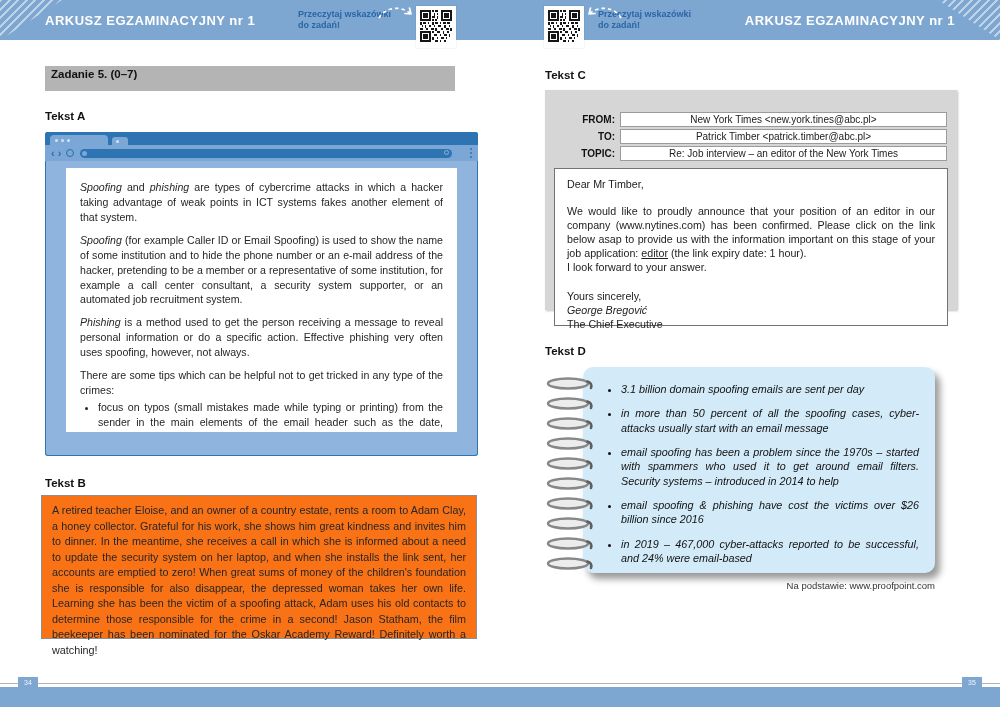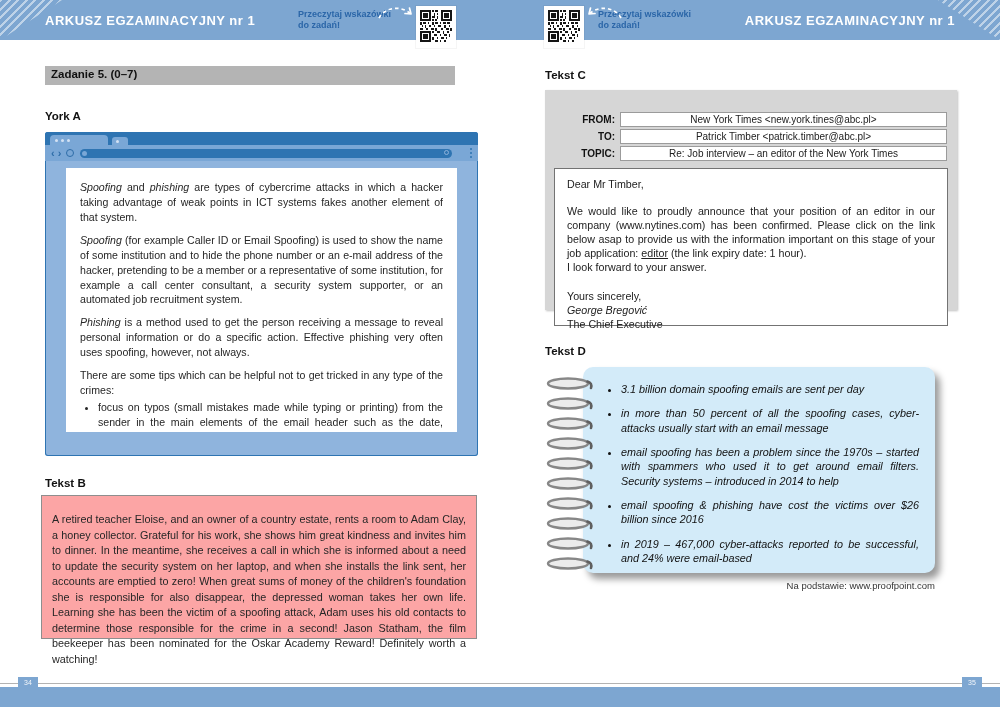--- a/index.html
+++ b/index.html
@@ -26,21 +26,21 @@
   .arrow{position:absolute;top:3px;width:38px;height:20px;}
   .arrow.l{left:377px;}
   .arrow.r{left:585px;transform:scaleX(-1);}
   .footline{position:absolute;left:0;top:683px;width:1000px;height:1px;background:#b3b3b3;}
   .footbar{position:absolute;left:0;top:687px;width:1000px;height:20px;background:#7da6d1;}
   .pagetab{position:absolute;top:677px;width:20px;height:10px;background:#7da6d1;color:#f2f6fa;
            font-size:7px;text-align:center;line-height:11px;}
   .pagetab.l{left:18px;}
   .pagetab.r{left:962px;}
   
-  .task-bar{position:absolute;left:45px;top:66px;width:410px;height:19px;background:#b4b4b4;
+  .task-bar{position:absolute;left:45px;top:66px;width:410px;height:25px;background:#b4b4b4;
             font-size:11.5px;font-weight:bold;color:#111;line-height:16px;padding-left:6px;box-sizing:border-box;}
   .instruction{position:absolute;left:45px;top:88px;width:434px;font-size:11px;font-weight:bold;color:#111;}
   .tekst-label{position:absolute;font-size:11.5px;font-weight:bold;color:#111;}
   
   .browser{position:absolute;left:45px;top:132px;width:433px;height:324px;background:#8fb4dd;
            border-radius:3px;box-shadow:0 0 0 1px #2e74b2 inset;}
   .b-top{position:relative;height:13px;background:#2e74b2;border-radius:3px 3px 0 0;}
   .b-tab1{position:absolute;left:5px;top:3px;width:58px;height:10px;background:#7aa7d6;
           border-radius:4px 4px 0 0;display:flex;align-items:center;gap:3px;padding-left:5px;box-sizing:border-box;}
   .b-tab1 i,.b-tab2 i{width:3px;height:3px;border-radius:50%;background:#d3e2f3;display:block;}
@@ -54,21 +54,21 @@
   .urlbar .dotR{position:absolute;right:3px;top:1.5px;width:5px;height:5px;border-radius:50%;border:1px solid #8ab0da;box-sizing:border-box;}
   .kebab{display:flex;flex-direction:column;gap:1.5px;margin-left:2px;}
   .kebab i{width:2.5px;height:2.5px;border-radius:50%;background:#2e74b2;display:block;}
   .b-content{margin:7px 21px 0;height:264px;background:#fff;padding:12px 14px;box-sizing:border-box;
              font-size:10.6px;line-height:1.41;text-align:justify;color:#262626;overflow:hidden;}
   .b-content p{margin:0 0 8px;}
   .b-content p.last{margin:0 0 2px;}
   .b-content ul{margin:2px 0 0;padding-left:18px;}
   .b-content li{margin:0;}
   .tb-box{position:absolute;left:41px;top:495px;width:436px;height:144px;border:1px solid #8e8e8e;
-          background:#fca5a5;padding:16px 10px;box-sizing:border-box;font-size:10.8px;line-height:1.44;
+          background:#f97316;padding:7px 10px;box-sizing:border-box;font-size:10.8px;line-height:1.44;
           text-align:justify;color:#262626;}
   
   .email{position:absolute;left:545px;top:90px;width:412px;height:220px;background:#d6d6d6;
          box-shadow:1px 1px 2px rgba(0,0,0,.25);}
   .email-rows{padding:22px 10px 0 0;}
   .email-row{display:flex;align-items:center;margin-bottom:2px;}
   .email-row .lbl{width:70px;text-align:right;font-size:10px;font-weight:bold;color:#111;padding-right:5px;flex:none;}
   .email-row .val{flex:1;height:13px;background:#fff;border:1px solid #9b9b9b;font-size:10px;
                   line-height:13px;padding:0 5px;color:#222;white-space:nowrap;overflow:hidden;text-align:center;}
   .email-body{margin:7px 9px 0 9px;height:158px;background:#fff;border:1px solid #737373;
@@ -137,21 +137,21 @@
       </svg>
   </div>
   <div class="qr-box r">
     <svg viewBox="0 0 21 21" shape-rendering="crispEdges">
         <use href="#qr-sym"></use>
       </svg>
   </div>
 
   <div class="task-bar">Zadanie 5. (0–7)</div>
 
-  <div class="tekst-label" style="left:45px;top:110px;">York A</div>
+  <div class="tekst-label" style="left:45px;top:110px;">Tekst A</div>
 
   <div class="browser">
     <div class="b-top">
       <div class="b-tab1">
           <i></i>
           <i></i>
           <i></i>
         </div>
       <div class="b-tab2">
           <i></i>

